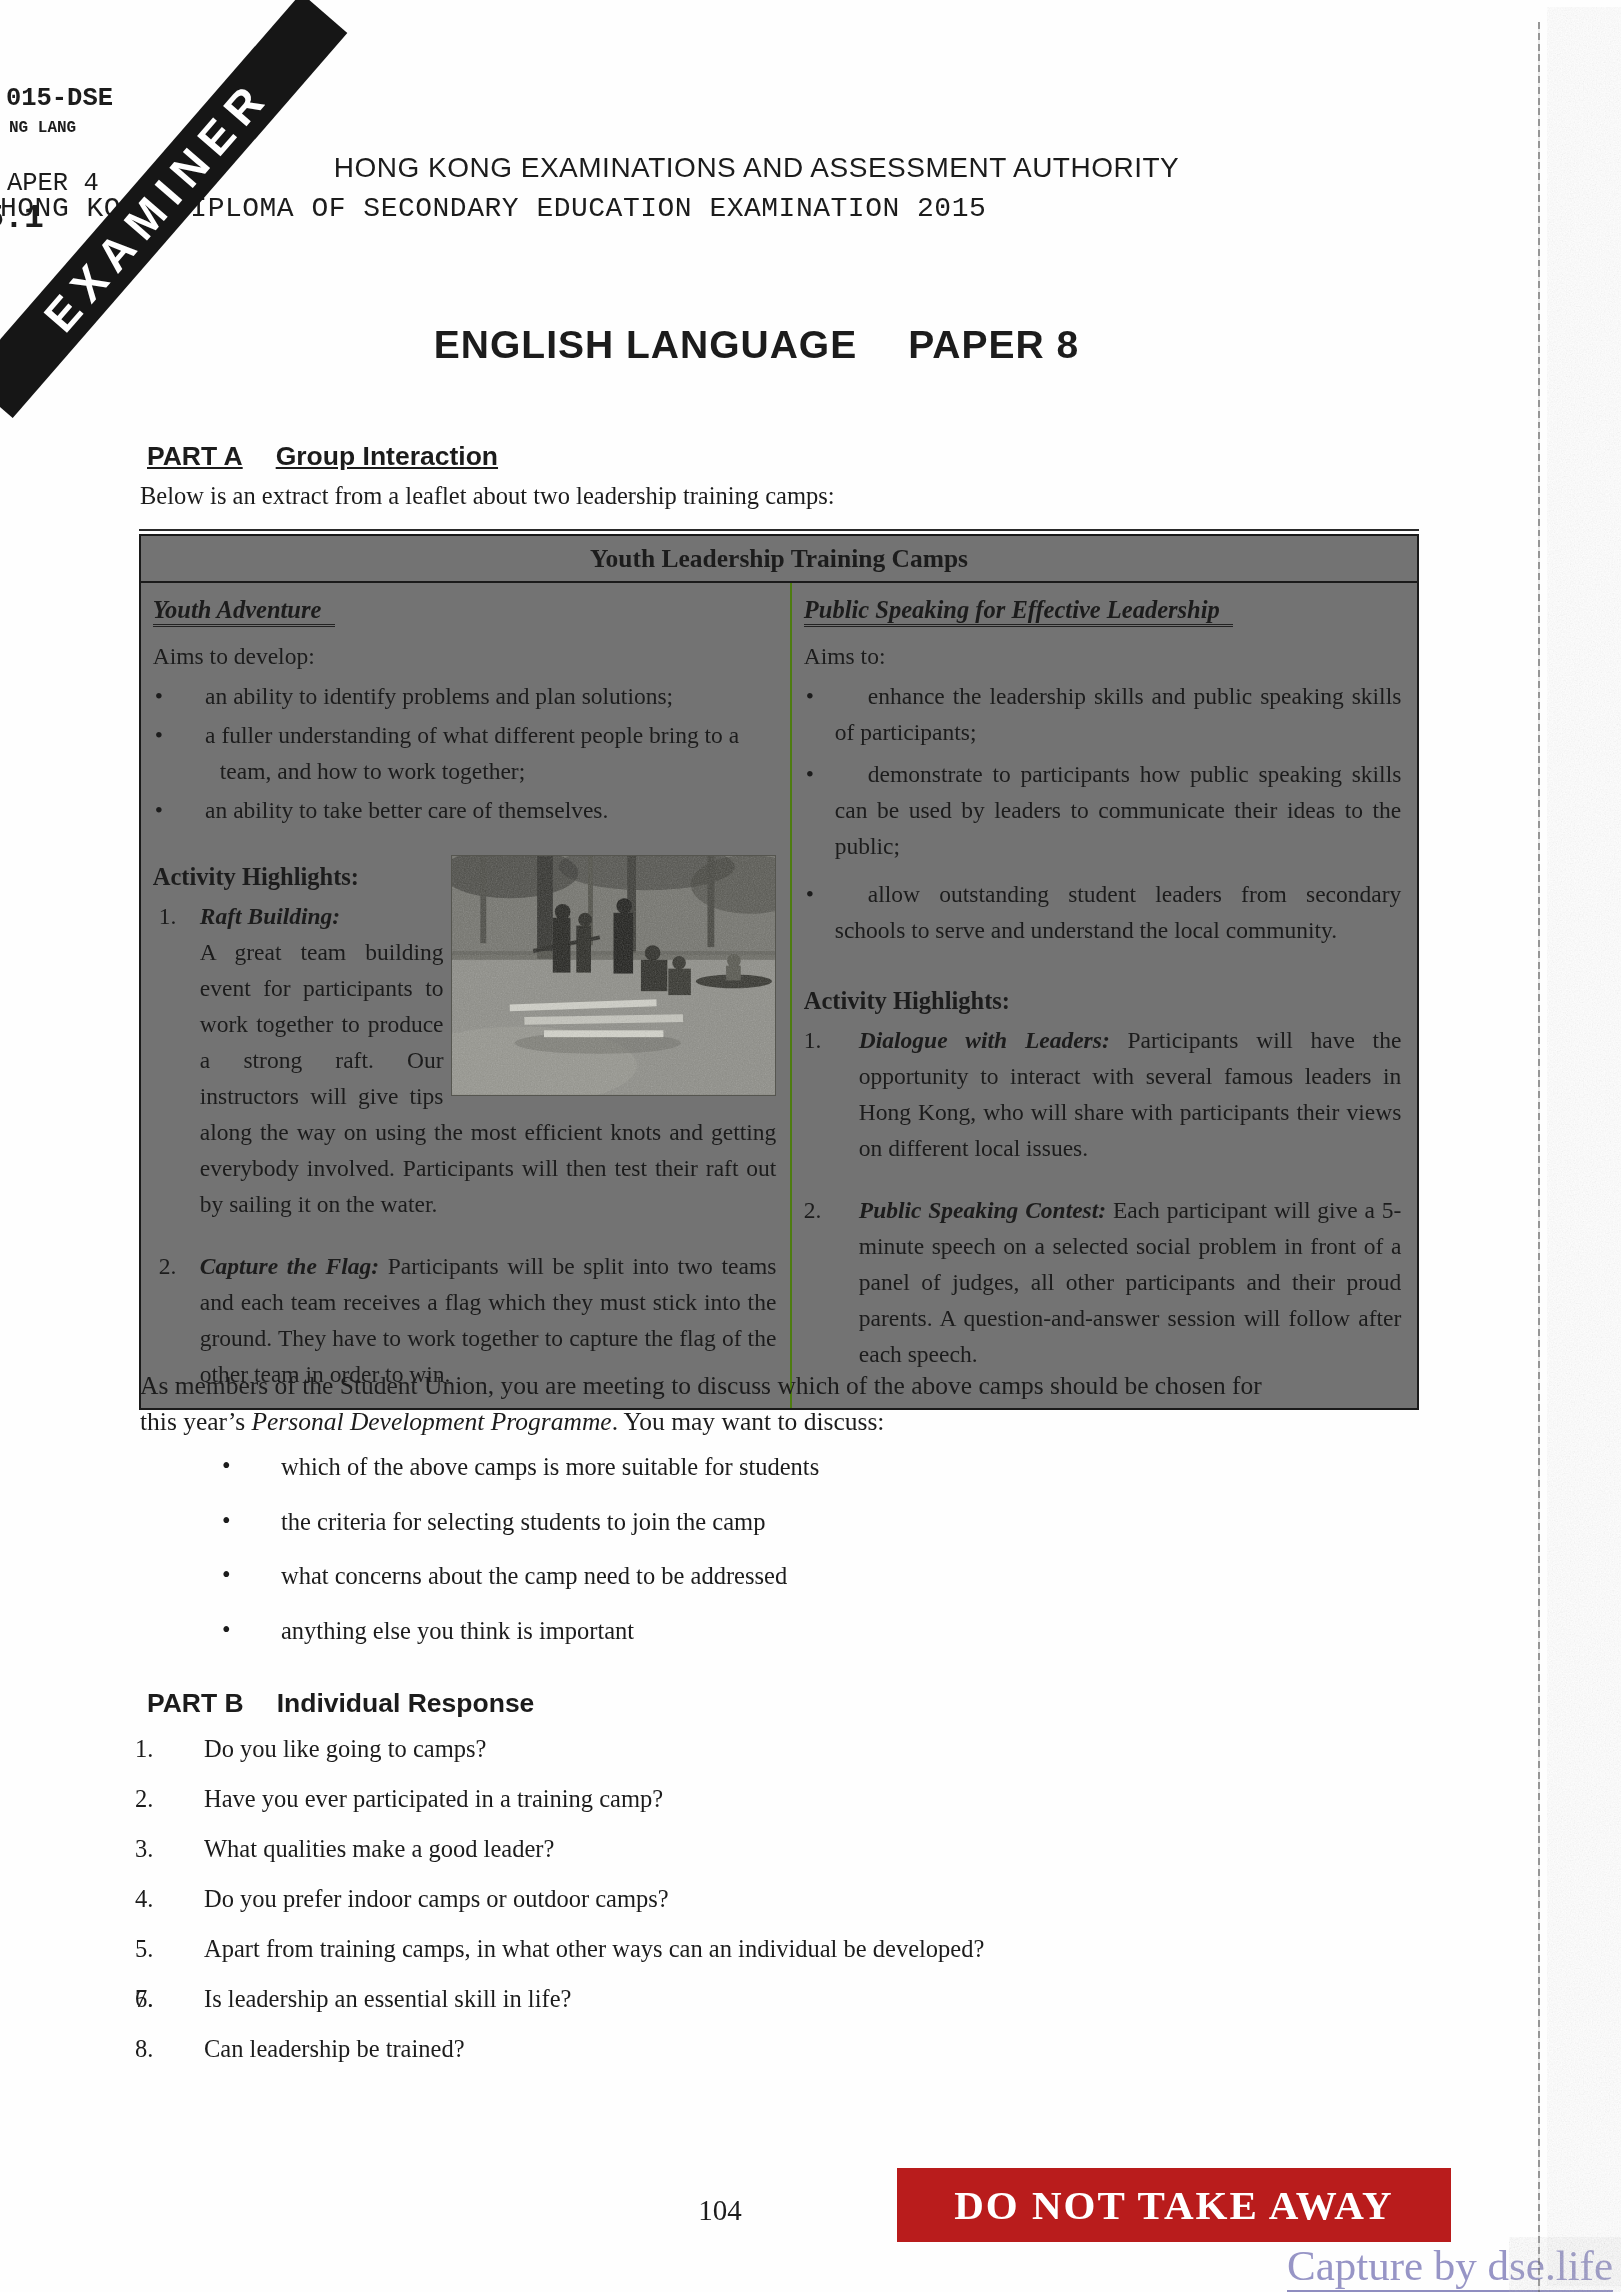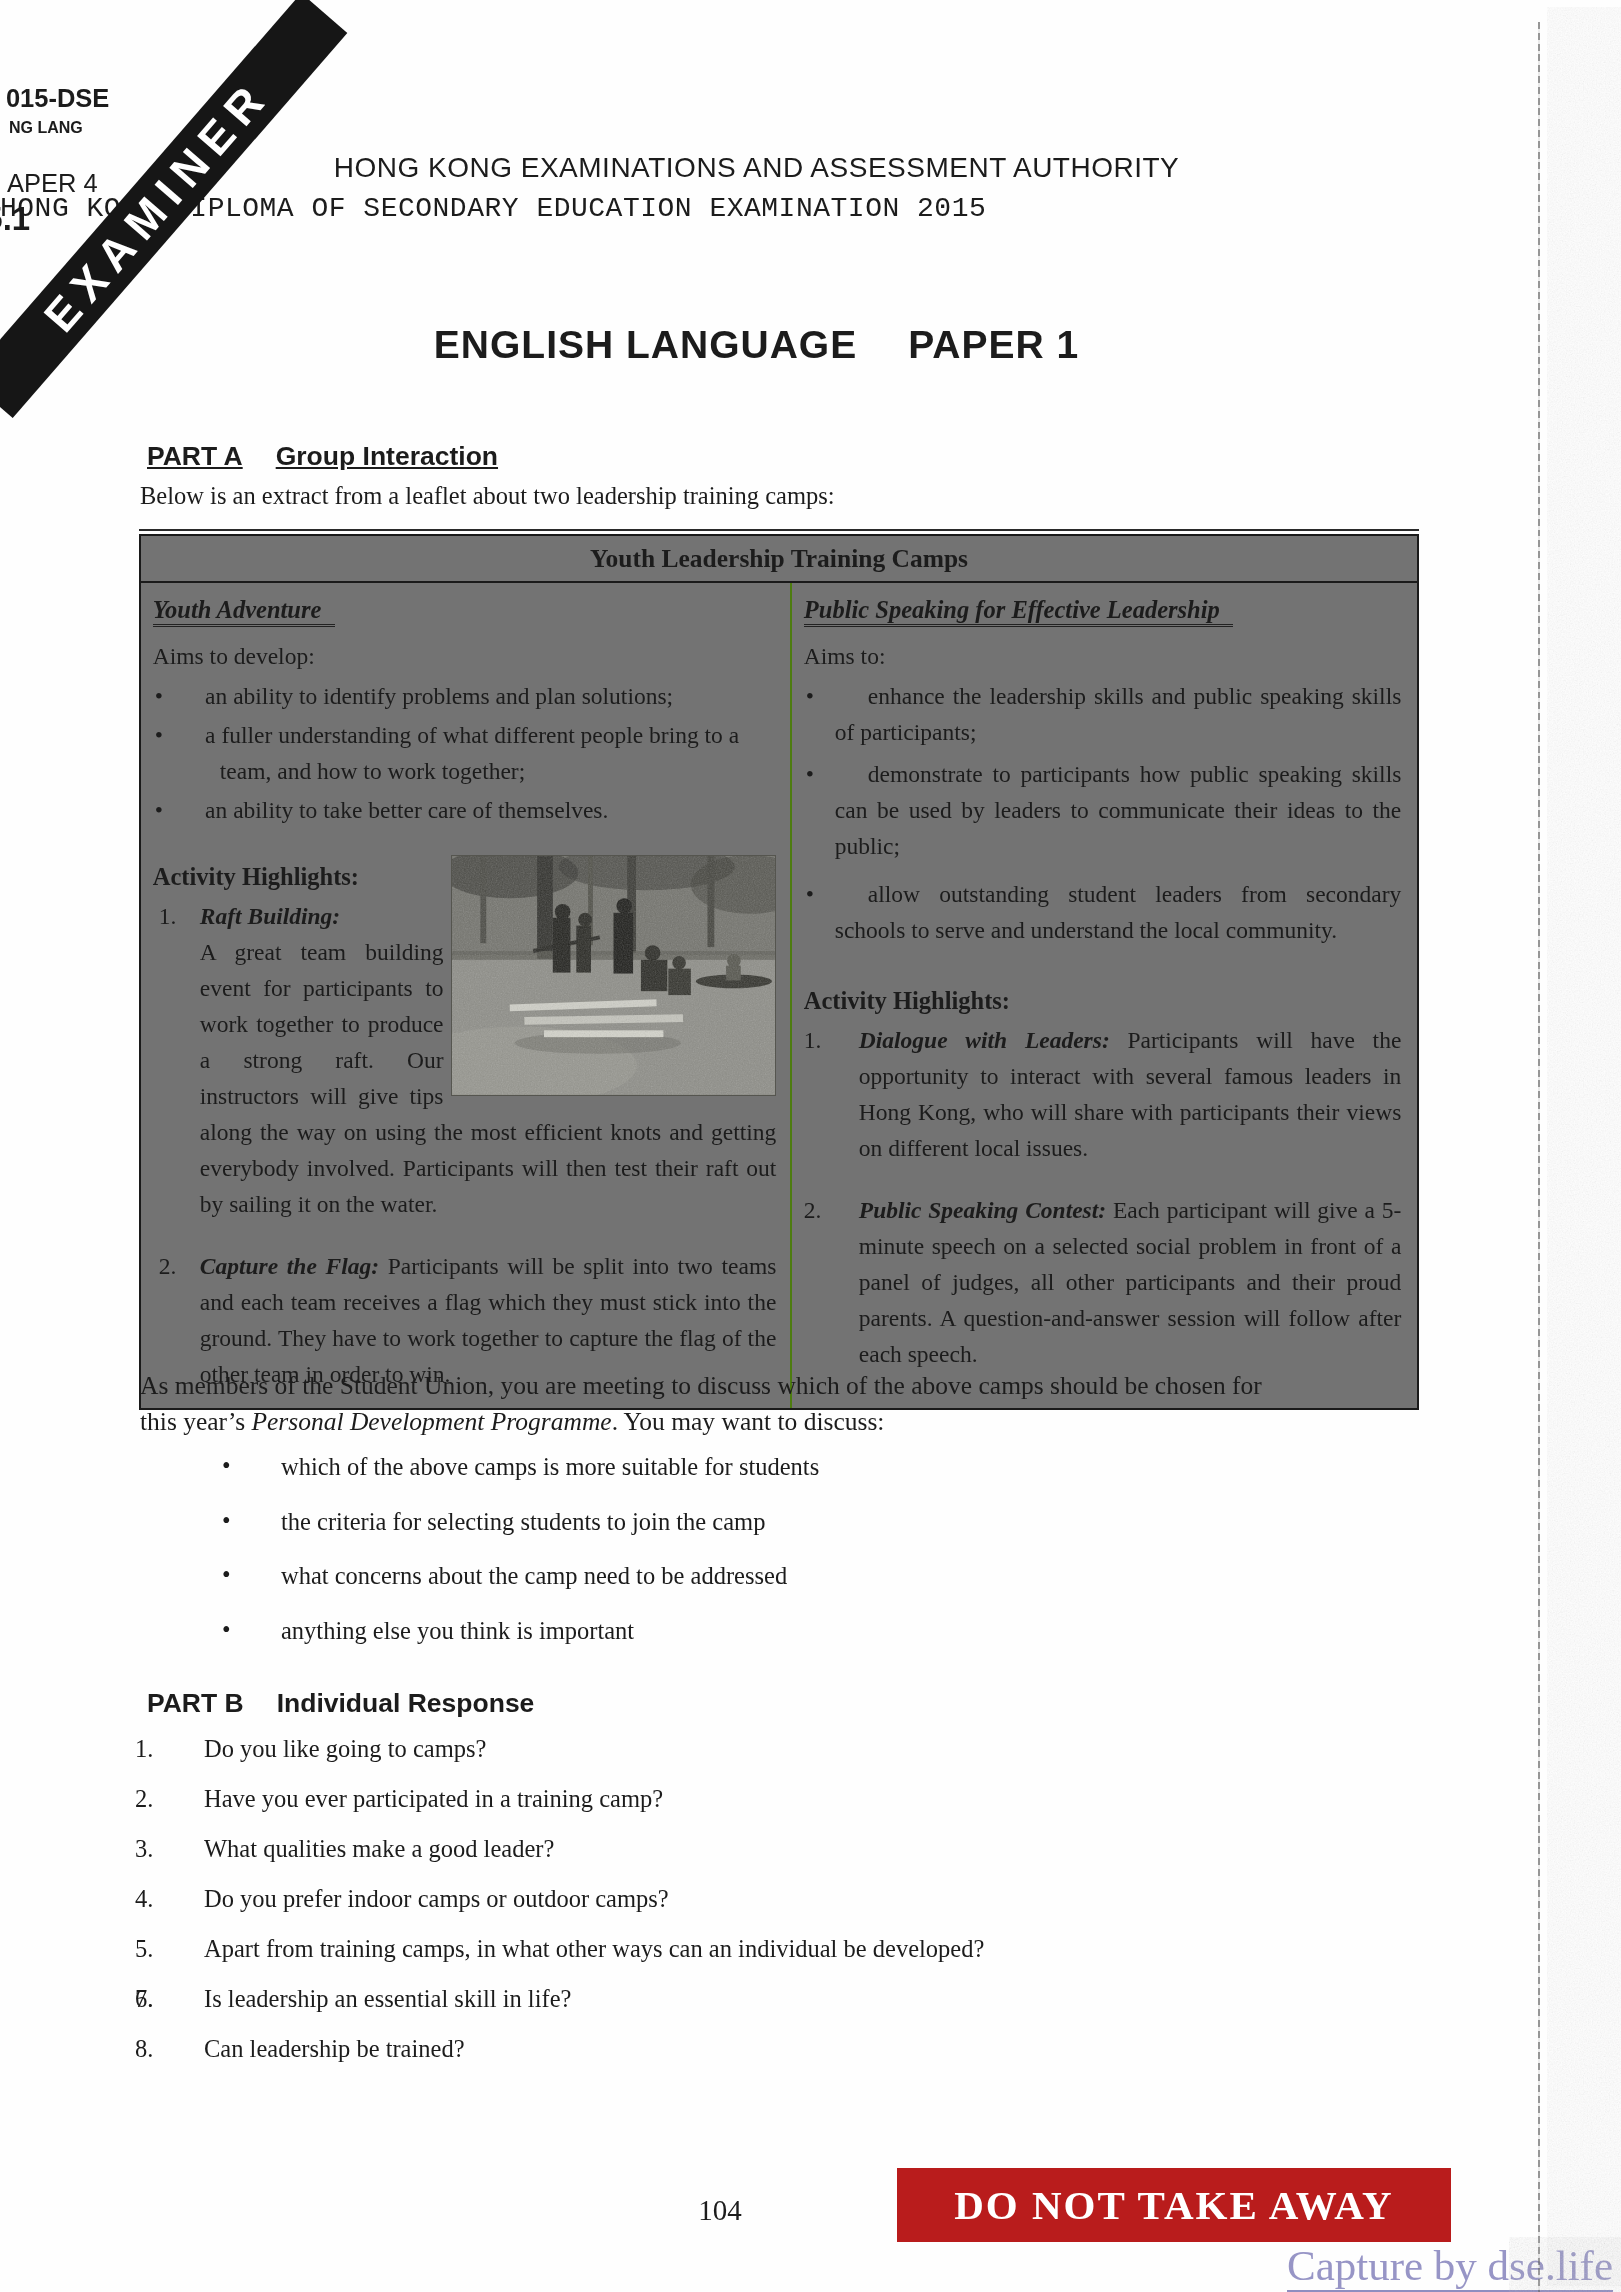--- a/index.html
+++ b/index.html
@@ -5,21 +5,21 @@
   html,body{margin:0;padding:0;}
   body{
     width:1621px;height:2293px;position:relative;overflow:hidden;
     background:#fefefe;color:#1c1c1c;
     font-family:"Liberation Serif", serif;
     -webkit-font-smoothing:antialiased;
   }
   .print-area{position:absolute;left:0;top:0;width:1513px;height:2293px;}
 
   
-  .corner{position:absolute;left:0;top:0;width:255px;height:255px;font-family:Liberation Sans, sans-serif;z-index:3;}
+  .corner{position:absolute;left:0;top:0;width:255px;height:255px;font-family:Liberation Mono, monospace;z-index:3;}
   .corner .c1{position:absolute;left:5.9px;top:84px;font-size:25.5px;font-weight:bold;}
   .corner .c2{position:absolute;left:9px;top:119px;font-size:16px;font-weight:bold;}
   .corner .c3{position:absolute;left:6.9px;top:169px;font-size:25.5px;}
   .corner .c4{position:absolute;left:-15.7px;top:200px;font-size:33px;font-weight:bold;}
 
   
   .banner{
     position:absolute;left:-98px;top:175px;width:510px;height:61px;
     background:#161616;transform:rotate(-49deg);z-index:2;
     display:flex;align-items:center;justify-content:center;
@@ -114,21 +114,21 @@
     <div class="c4">5.1</div>
   </div>
 
   <div class="banner">
     <span>EXAMINER</span>
   </div>
 
   <div class="hdr1">HONG KONG EXAMINATIONS AND ASSESSMENT AUTHORITY</div>
   <div class="hdr2">HONG KONG DIPLOMA OF SECONDARY EDUCATION EXAMINATION 2015</div>
   <div class="doc-title">
-    <span>ENGLISH LANGUAGE</span><span class="gap"></span><span>PAPER 1</span>
+    <span>ENGLISH LANGUAGE</span><span class="gap"></span><span>PAPER 8</span>
   </div>
 
   <div class="part-head parta-head">
     <span>PART A</span><span class="ttl">Group Interaction</span>
   </div>
   <div class="intro">Below is an extract from a leaflet about two leadership training camps:</div>
 
   <div class="leaflet">
     <div class="leaflet-title">Youth Leadership Training Camps</div>
     <div class="leaflet-cols">

